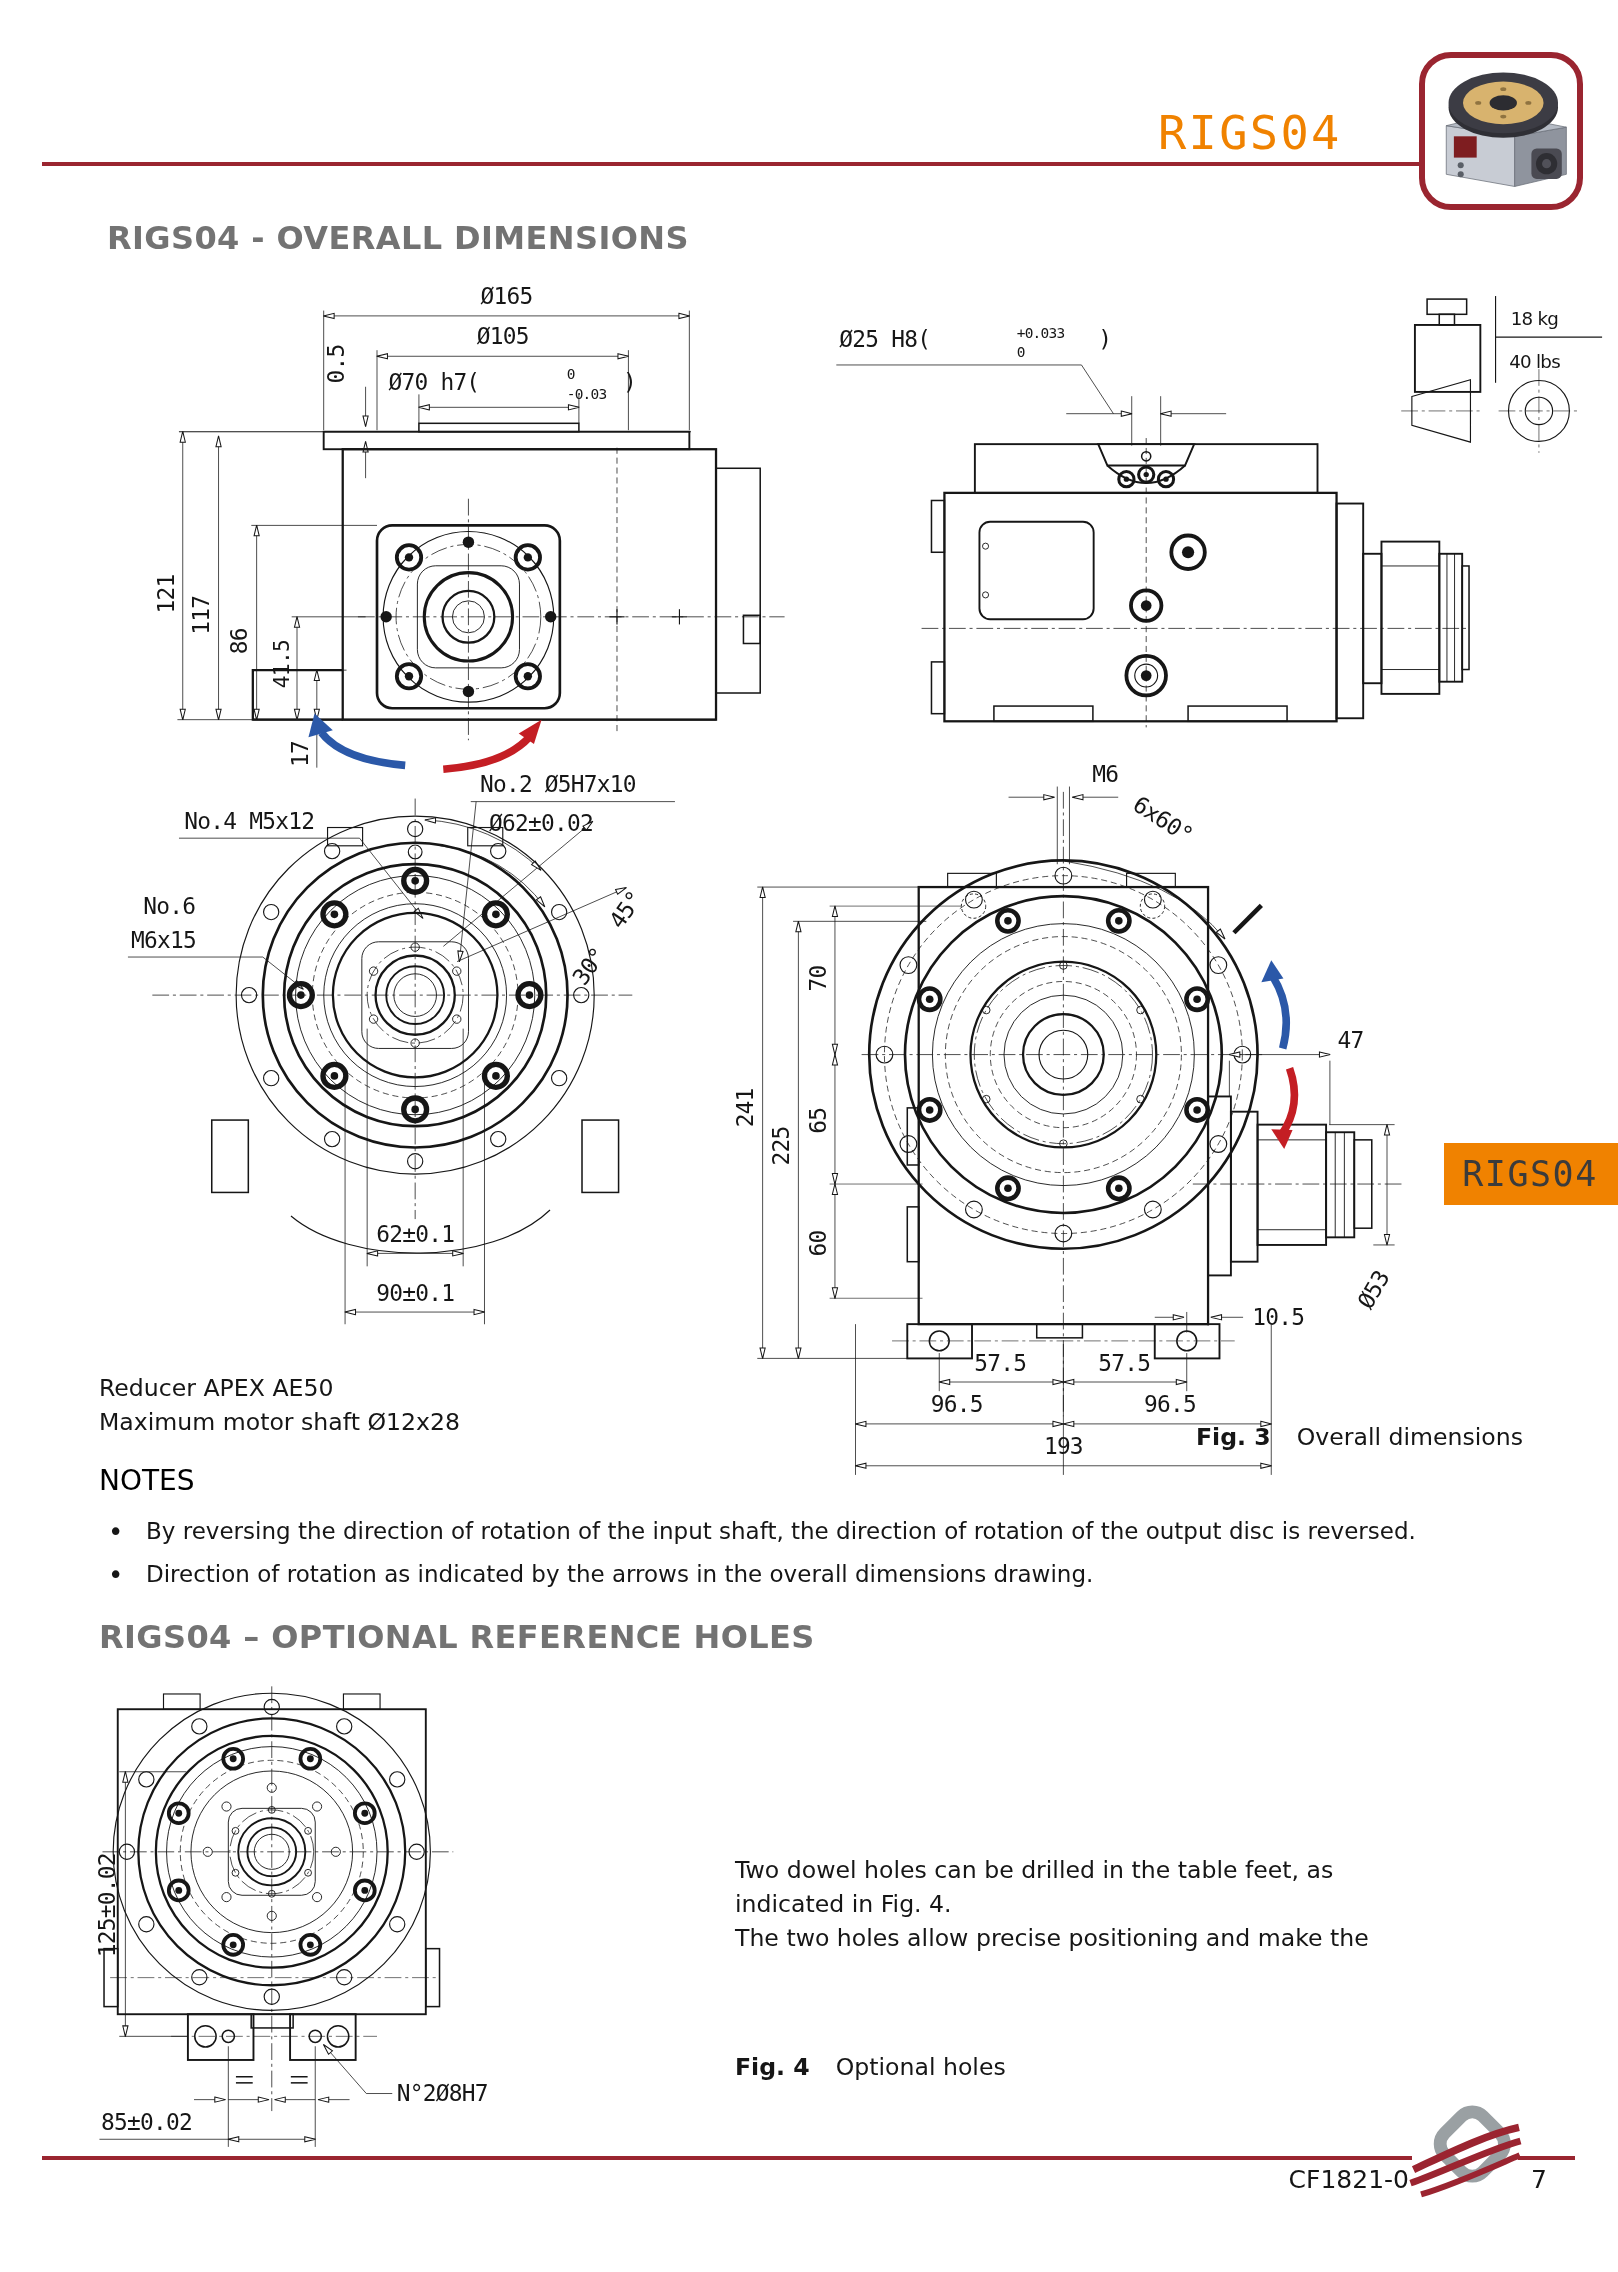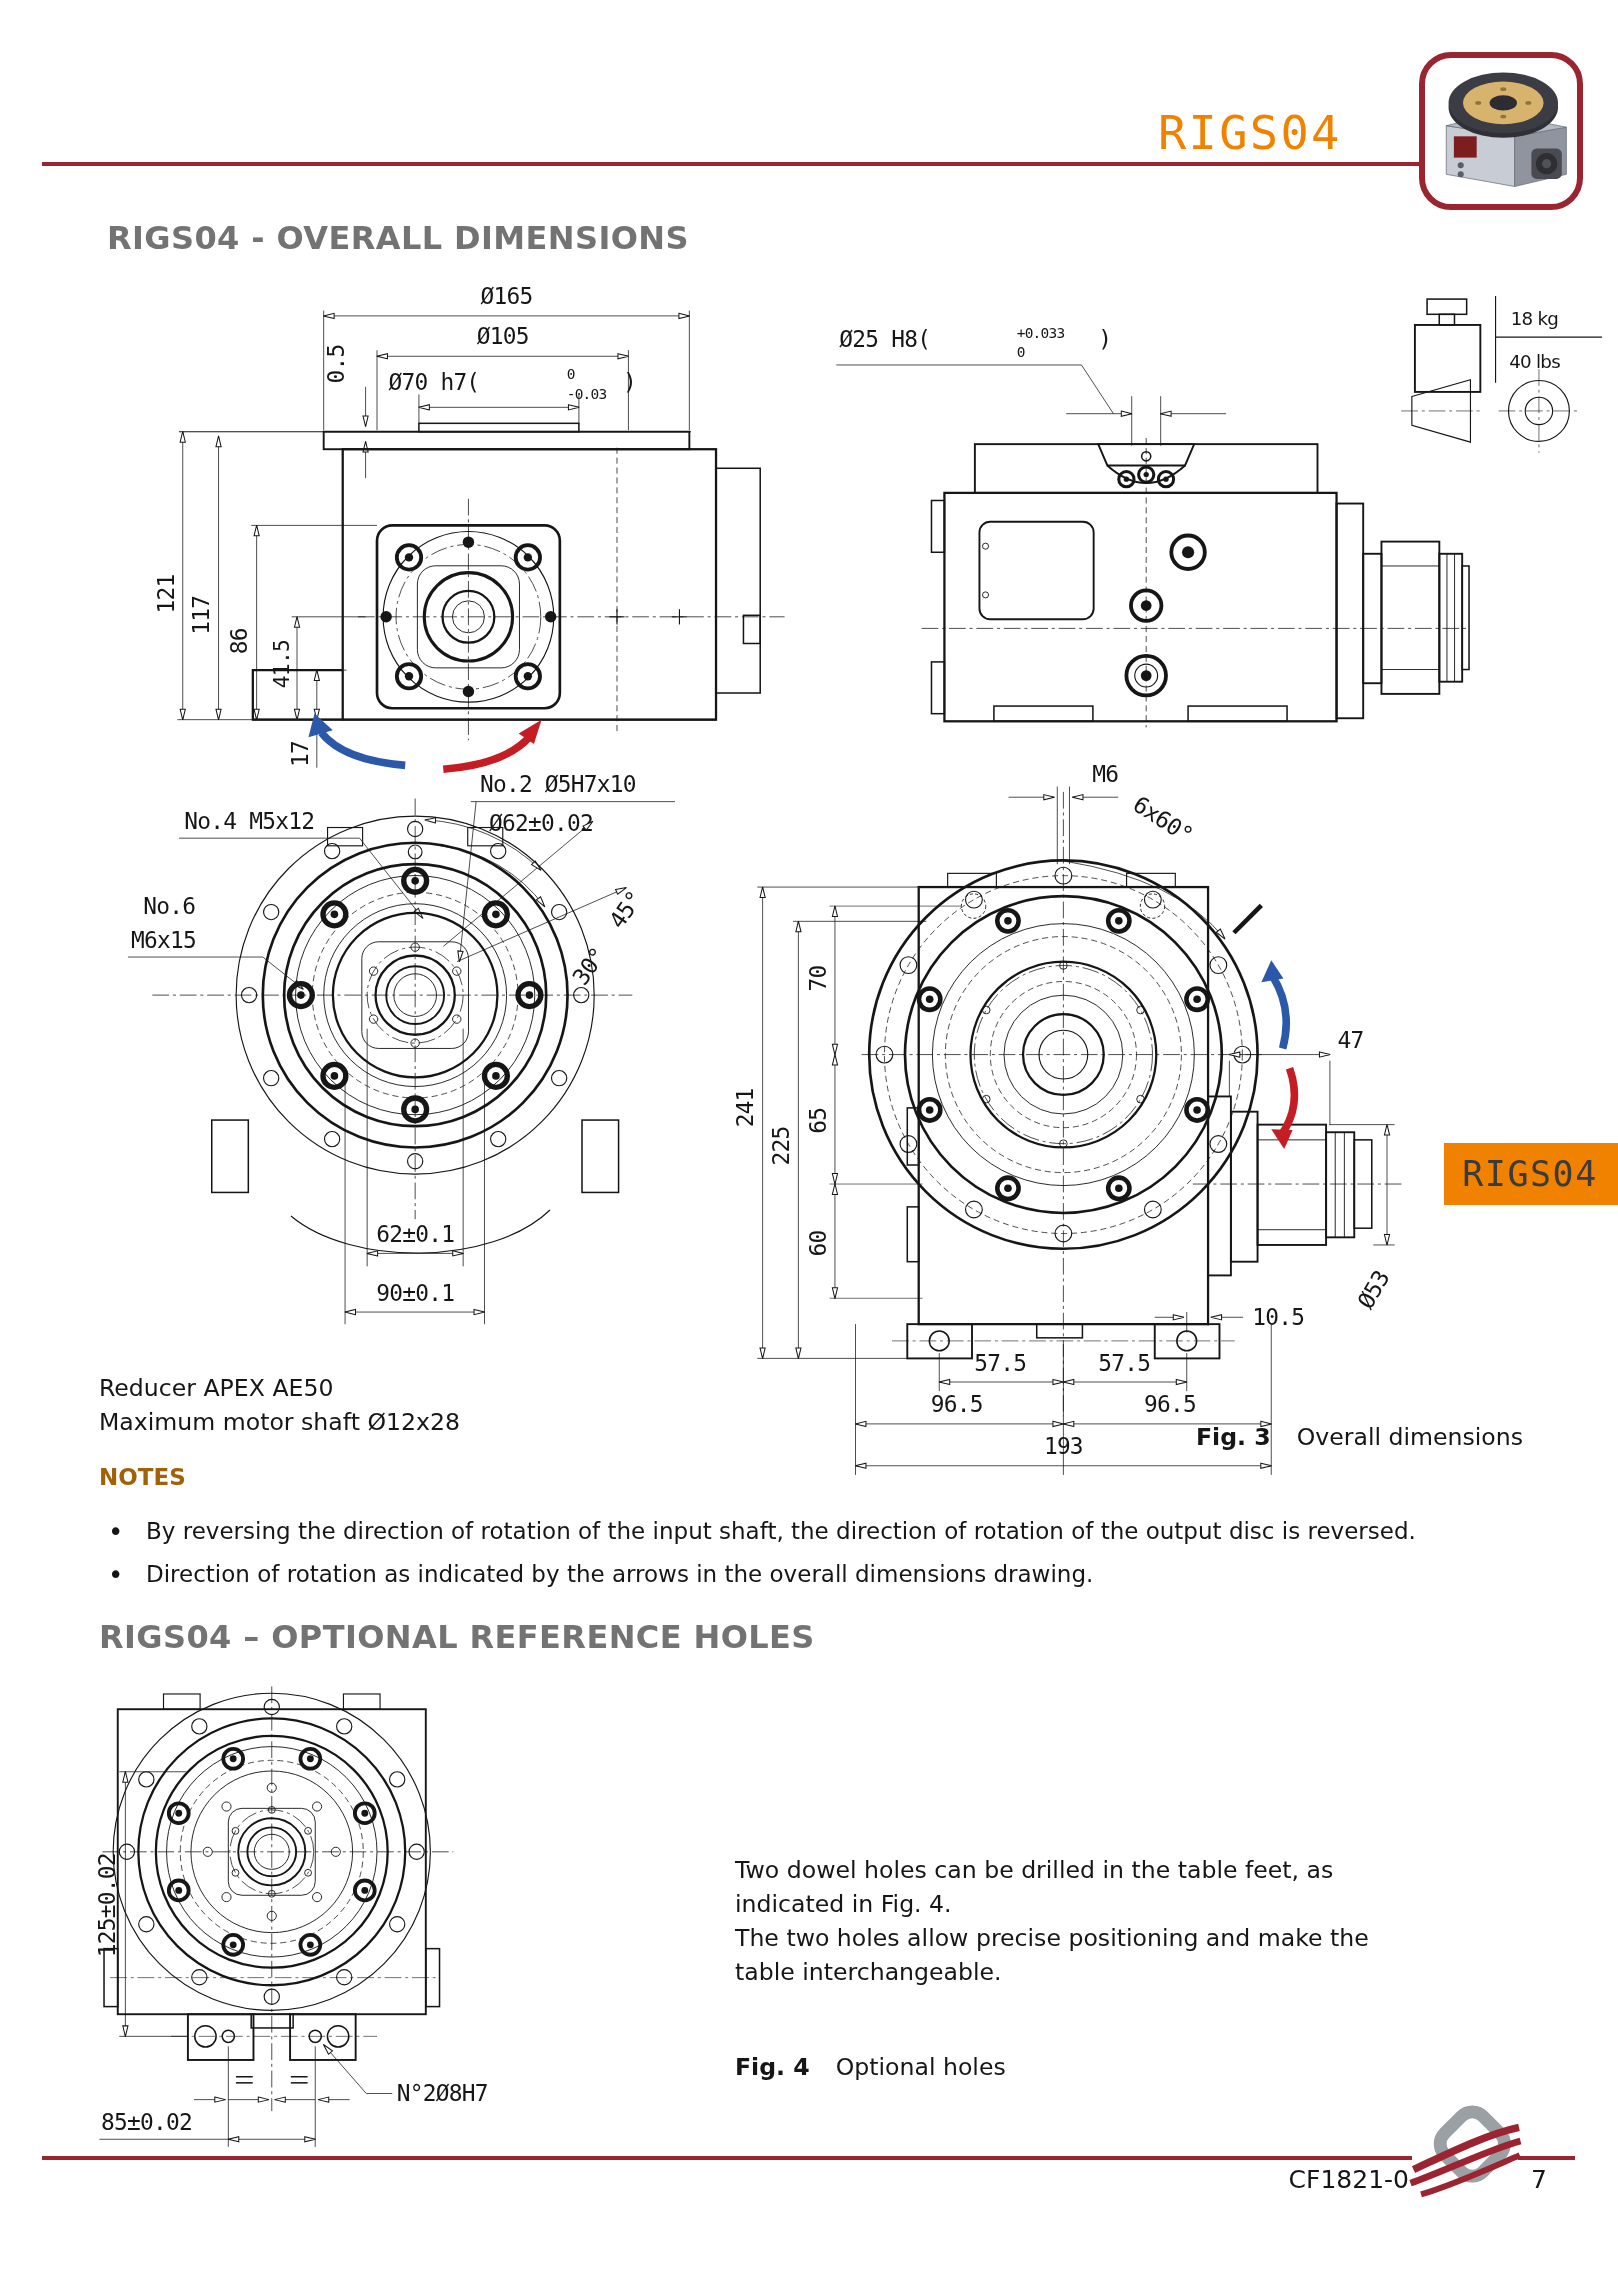--- a/index.html
+++ b/index.html
@@ -5,21 +5,21 @@
   html,body{margin:0;padding:0;background:#888;}
   .page{position:relative;width:1619px;height:2273px;background:#ffffff;overflow:hidden;
         font-family:"DejaVu Sans",sans-serif;color:#161616;}
   .abs{position:absolute;}
   
   .hdr-title{font-family:"DejaVu Sans Mono",monospace;font-size:47px;color:#f08200;letter-spacing:2.3px;}
   .hdr-rule{background:#9a2530;height:3.8px;}
   .prod-box{border:6.9px solid #9a2530;border-radius:32px;background:#fff;z-index:3;}
   
   .h-orange{font-size:32px;font-weight:bold;color:#737373;letter-spacing:0.4px;}
-  .h-notes{font-size:23px;font-weight:bold;color:#a16207;}
+  .h-notes{font-size:28px;font-weight:normal;color:#000000;}
   .body-txt{font-size:23.6px;line-height:34px;}
   .cap b{font-size:23.6px;}
   .cap span{font-size:23.6px;margin-left:26px;}
   ul.notes{list-style:none;margin:0;padding:0;}
   ul.notes li{font-size:23px;margin-bottom:17px;padding-left:47px;position:relative;}
   ul.notes li::before{content:"\2022";position:absolute;left:9.1px;top:-1.5px;font-size:26px;}
   
   .side-tab{background:#f08200;width:175px;height:62px;line-height:62px;padding-left:18.3px;
             font-family:"DejaVu Sans Mono",monospace;font-size:35px;color:#3b3b3b;letter-spacing:1.5px;z-index:2;}
   
@@ -616,21 +616,20 @@
 
     <line class="ln s1" x1="386" y1="562" x2="330" y2="498" marker-end="url(#arF)"></line>
     <line class="ln s1" x1="386" y1="562" x2="420" y2="562"></line>
     <text class="dim" x="426" y="572">N°2Ø8H7</text>
   </svg>
 
   <div class="abs body-txt" style="left:735px;top:1853px;width:823px;line-height:34px;">
     <div>Two dowel holes can be drilled in the table feet, as</div>
     <div>indicated in Fig. 4.</div>
     <div>The two holes allow precise positioning and make the</div>
-    <div>table interchangeable.</div>
   </div>
   <div class="abs cap" style="left:735px;top:2053px;">
     <b>Fig. 4</b><span>Optional holes</span>
   </div>
 
   <div class="abs ftr-line" style="left:42px;top:2156px;width:1370px;"></div>
   <div class="abs ftr-line" style="left:1518px;top:2156px;width:57px;"></div>
   <div class="abs ftr-txt" style="left:1257px;top:2165px;width:152px;text-align:right;">CF1821-0</div>
   <svg class="abs" style="left:1409px;top:2109px;" width="113" height="91" viewBox="0 0 150 120">
     <rect x="48" y="10" width="72" height="72" rx="20" transform="rotate(45 84 46)" fill="none" stroke="#9aa0a3" stroke-width="17"></rect>

